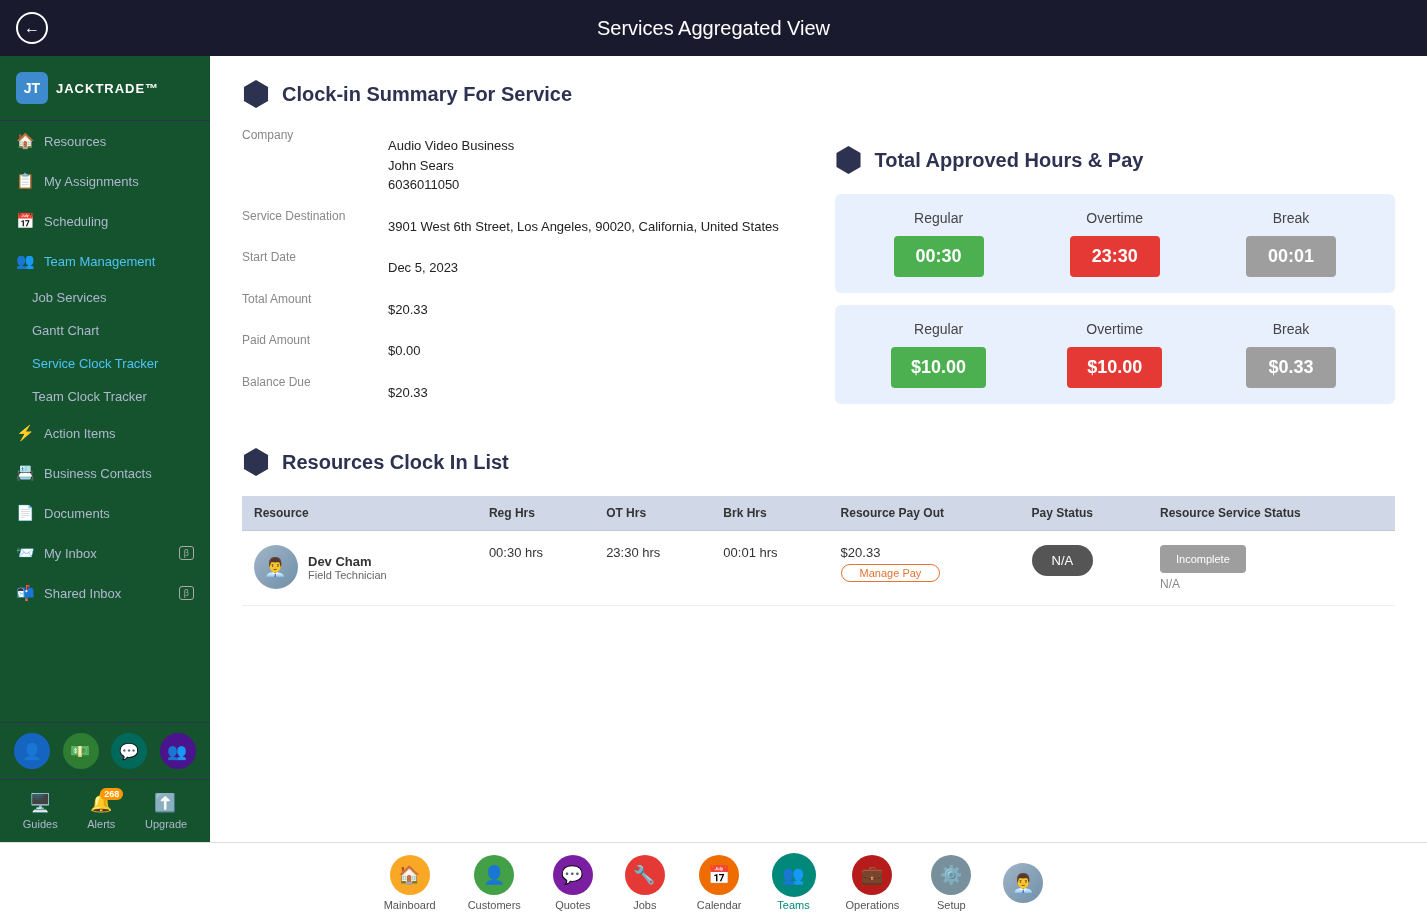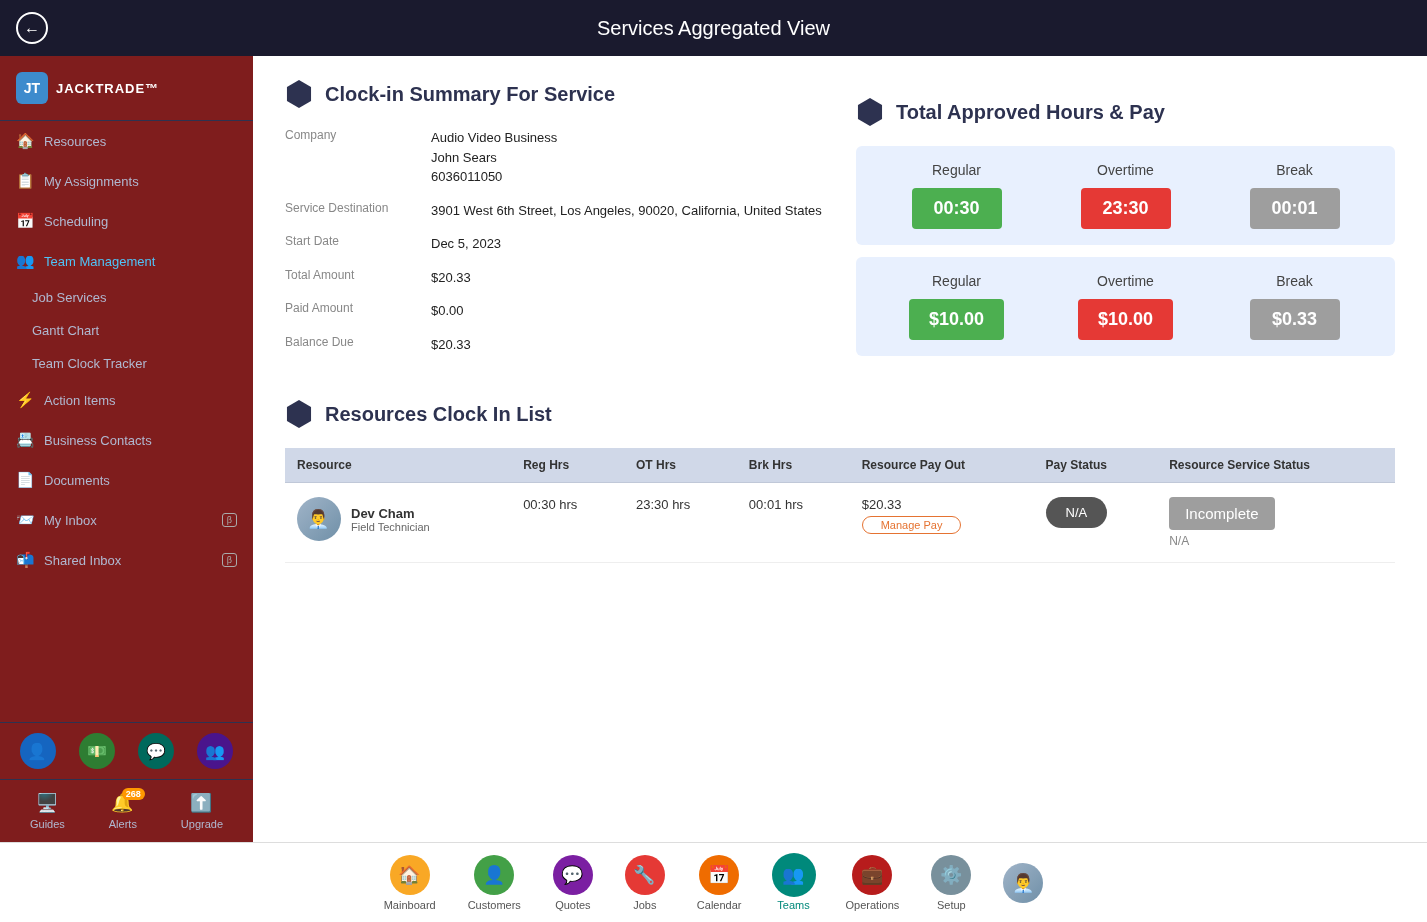--- a/index.html
+++ b/index.html
@@ -31,22 +31,22 @@
 
     
     .main-layout {
       display: flex;
       flex: 1;
       overflow: hidden;
     }
 
     
     .sidebar {
-      width: 253px;
-      background: #7f1d1d;
+      width: 210px;
+      background: #14532d;
       color: #fff;
       display: flex;
       flex-direction: column;
       flex-shrink: 0;
       overflow-y: auto;
     }
     .sidebar-logo {
       padding: 16px;
       display: flex;
       align-items: center;
@@ -140,21 +140,21 @@
 
     
     .two-col { display: flex; gap: 32px; margin-bottom: 32px; align-items: flex-end; }
     .col-left { flex: 1; }
     .col-right { flex: 1; }
 
     
     .info-table { margin-top: 8px; }
     .info-row { display: flex; gap: 16px; margin-bottom: 14px; }
     .info-label { width: 130px; font-size: 12px; color: #888; flex-shrink: 0; }
-    .info-value { font-size: 13px; color: #222; font-weight: 500; line-height: 1.5; }
+    .info-value { font-size: 13px; color: #222; font-weight: 500; line-height: 1.5; margin-top: 8px; }
 
     
     .hours-cards { margin-top: 8px; }
     .hours-card {
       background: #e8f0fe;
       border-radius: 6px;
       padding: 16px;
       display: flex;
       gap: 0;
       margin-bottom: 12px;
@@ -224,21 +224,21 @@
       padding: 8px 20px;
       font-size: 13px;
       cursor: pointer;
     }
     .btn-gray-light {
       background: #9e9e9e;
       color: #fff;
       border: none;
       border-radius: 4px;
       padding: 8px 16px;
-      font-size: 15px;
+      font-size: 11px;
       cursor: pointer;
     }
     .manage-pay-link {
       display: inline-block;
       border: 1.5px solid #e57332;
       color: #e57332;
       border-radius: 12px;
       padding: 2px 18px;
       font-size: 11px;
       margin-top: 4px;
@@ -342,20 +342,23 @@
     </div>
     <div class="sidebar-item active">
       <span class="icon">👥</span>
       <span>Team Management</span>
     </div>
     <div class="sidebar-sub-item">
       <span>Job Services</span>
     </div>
     <div class="sidebar-sub-item">
       <span>Gantt Chart</span>
+    </div>
+    <div class="sidebar-sub-item active">
+      <span>Service Clock Tracker</span>
     </div>
     <div class="sidebar-sub-item">
       <span>Team Clock Tracker</span>
     </div>
     <div class="sidebar-item">
       <span class="icon">⚡</span>
       <span>Action Items</span>
     </div>
     <div class="sidebar-item">
       <span class="icon">📇</span>

